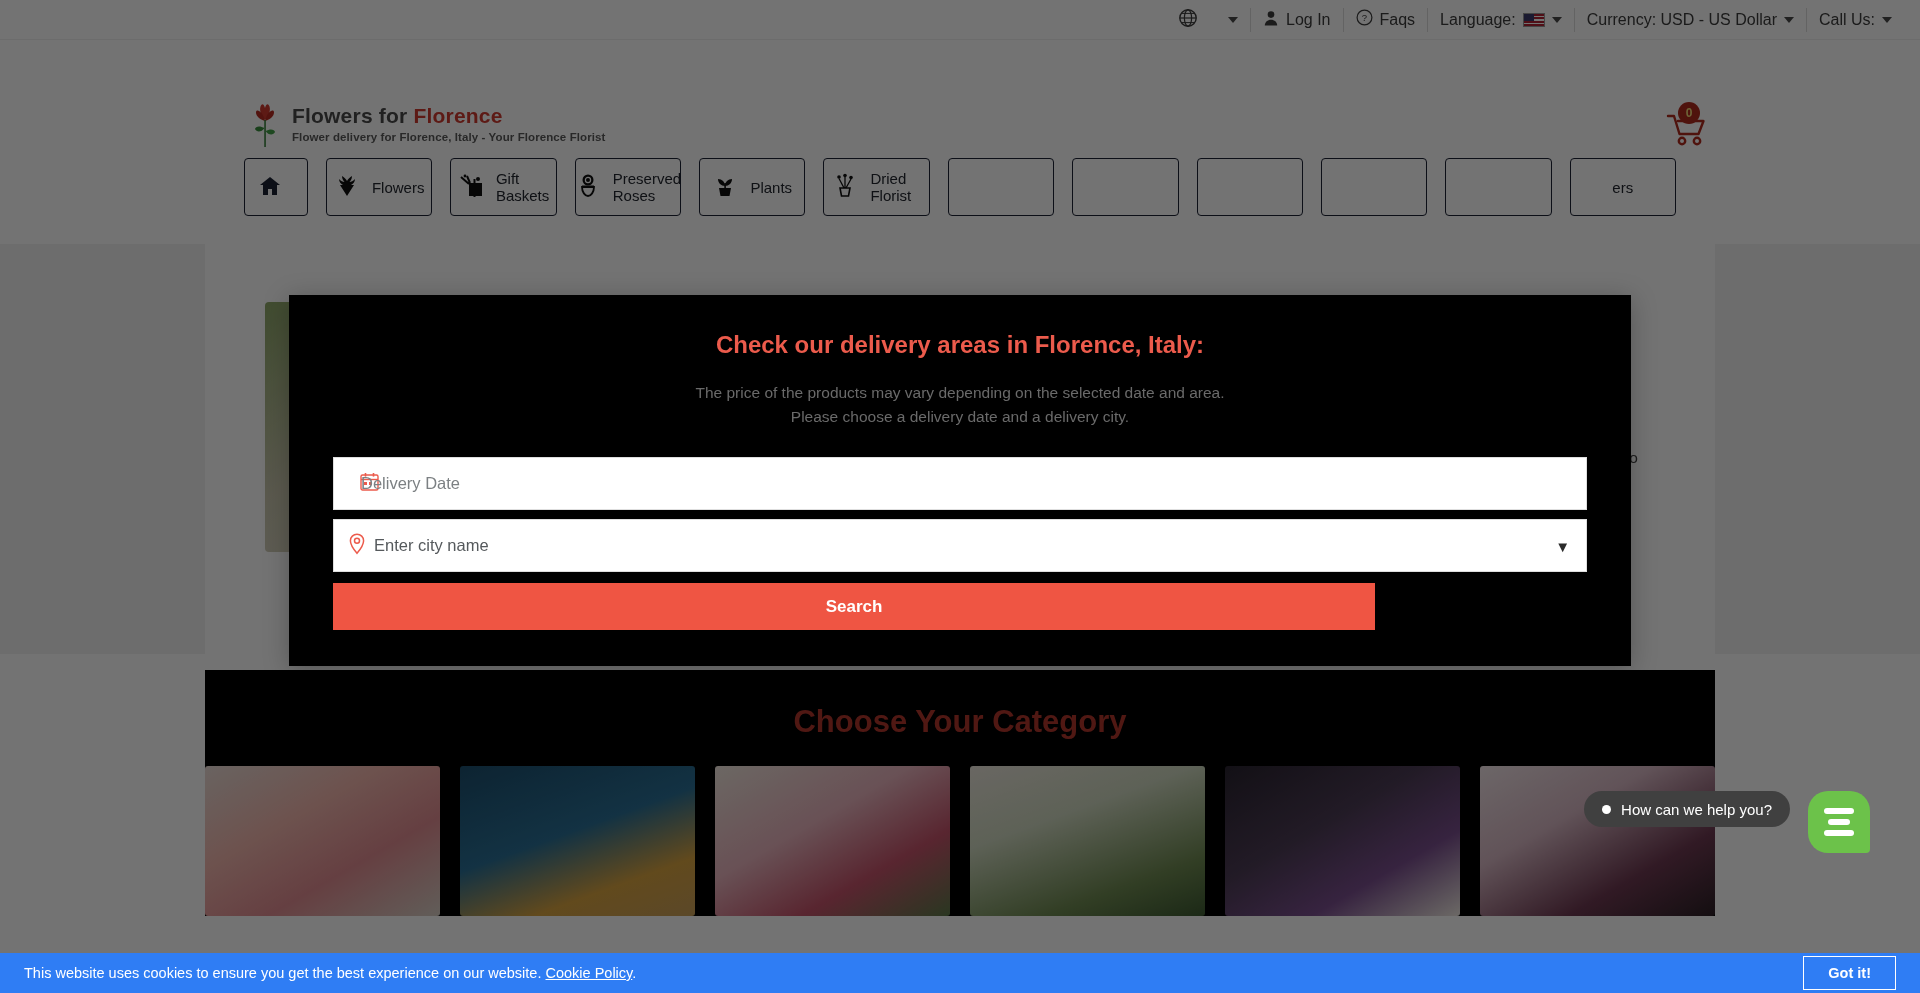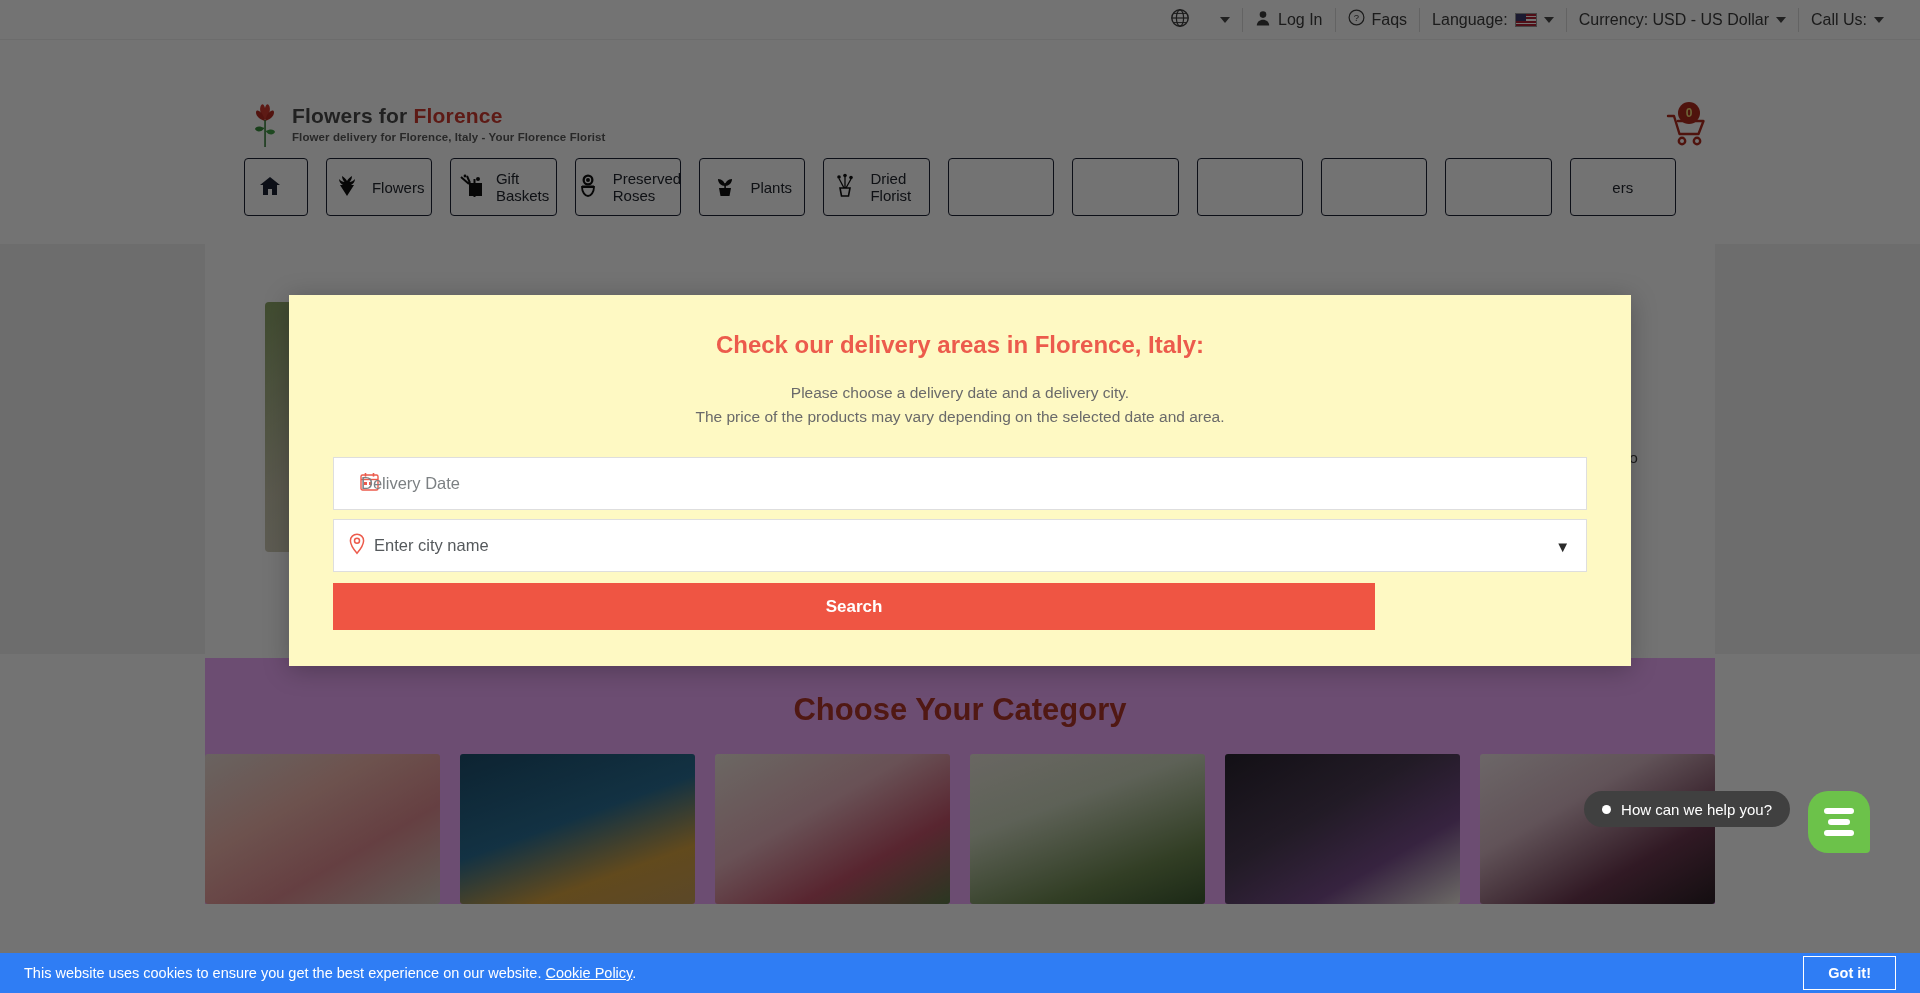--- a/index.html
+++ b/index.html
@@ -21,21 +21,21 @@
     z-index: 50;
   }
 
   
   .topbar {
     height: 40px;
     background: #ffffff;
     display: flex;
     align-items: center;
     justify-content: flex-end;
-    padding-right: 24px;
+    padding-right: 16px;
     font-size: 16px;
     color: #3c3c3c;
     border-bottom: 1px solid #efefef;
   }
   .topbar-item {
     display: flex; align-items: center; gap: 7px;
     padding: 0 12px;
     height: 26px;
     white-space: nowrap;
   }
@@ -144,22 +144,22 @@
       linear-gradient(145deg, #8fa86a 0%, #c9c6ae 45%, #e3ded0 100%);
   }
   .hero-text { flex: 1; }
   .hero-body {
     font-size: 15.5px; line-height: 2.0; color: #3f3f3f;
     margin-top: 140px;
   }
 
   
   .cat-section {
-    width: 1510px; margin: 4px auto;
-    background: #f0abfc;
+    width: 1510px; margin: 16px auto;
+    background: #000000;
     padding-top: 34px;
   }
   .cat-title {
     text-align: center;
     font-size: 31px; font-weight: 700;
     color: #b2362c;
     margin-bottom: 26px;
   }
   .cat-row {
     display: flex; gap: 20px; padding: 0 0px;
@@ -176,21 +176,21 @@
   .c2 { background: linear-gradient(150deg,#efe5dc 0%,#e8b3bd 40%,#c4536a 70%,#5d7a4a 100%); }
   .c3 { background: linear-gradient(160deg,#e9e4da 0%,#cfd8c0 35%,#6f8a52 75%,#3e5b32 100%); }
   .c4 { background: linear-gradient(150deg,#2a2430 0%,#4c3c55 40%,#7a4f8e 70%,#efe9e2 100%); }
   .c5 { background: linear-gradient(150deg,#f0e3e6 0%,#d8b8c4 35%,#6e3a52 70%,#2c2026 100%); }
 
   
   .modal {
     position: absolute;
     left: 289px; top: 295px;
     width: 1342px;
-    background: #fef9c3;
+    background: #000000;
     z-index: 100;
     padding: 36px 44px 36px;
     box-shadow: 0 4px 24px rgba(0,0,0,0.25);
   }
   .modal-title {
     text-align: center;
     color: #ec5b4c;
     font-size: 24px; font-weight: 700;
     margin-bottom: 22px;
   }
@@ -487,22 +487,22 @@
     </div>
   </div>
 
 </div>
 
 <div id="dimmer"></div>
 
 <div class="modal">
   <div class="modal-title">Check our delivery areas in Florence, Italy:</div>
   <div class="modal-desc">
+    <div>The price of the products may vary depending on the selected date and area.</div>
     <div>Please choose a delivery date and a delivery city.</div>
-    <div>The price of the products may vary depending on the selected date and area.</div>
   </div>
 
   <div class="field">
     <span style="position:absolute;left:26px;">
       <svg width="19" height="19" viewBox="0 0 19 19">
           <rect x="1" y="3" width="17" height="15" rx="1.5" fill="none" stroke="#ec5b4c" stroke-width="1.4"></rect>
           <line x1="1" y1="7.5" x2="18" y2="7.5" stroke="#ec5b4c" stroke-width="1.4"></line>
           <line x1="5.5" y1="1" x2="5.5" y2="4.6" stroke="#ec5b4c" stroke-width="1.6"></line>
           <line x1="13.5" y1="1" x2="13.5" y2="4.6" stroke="#ec5b4c" stroke-width="1.6"></line>
           <rect x="4" y="10" width="3" height="3" fill="#ec5b4c"></rect>

